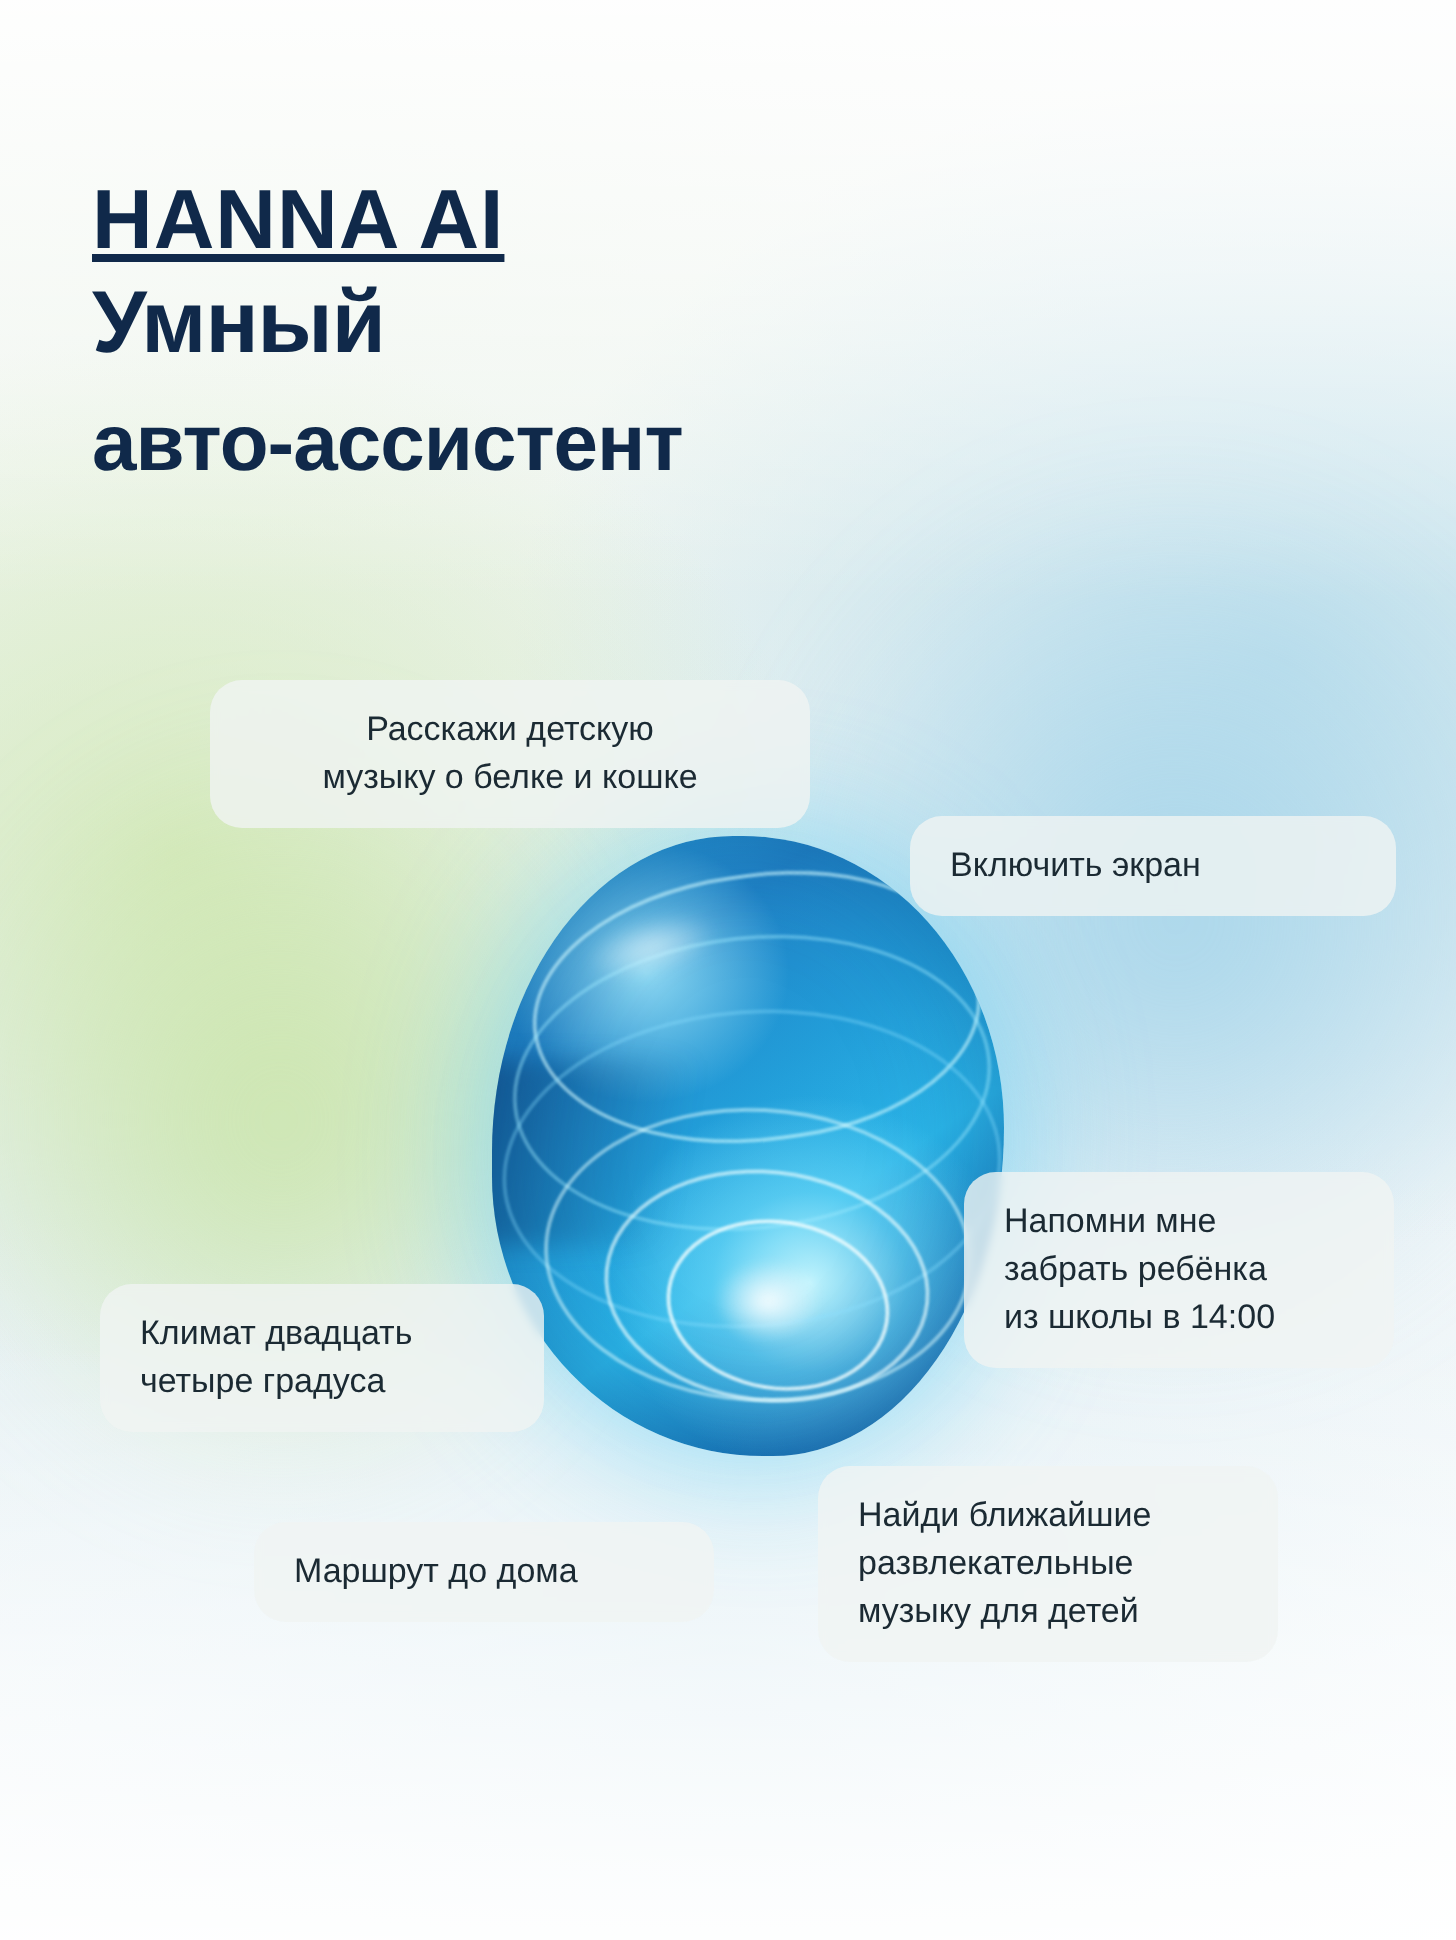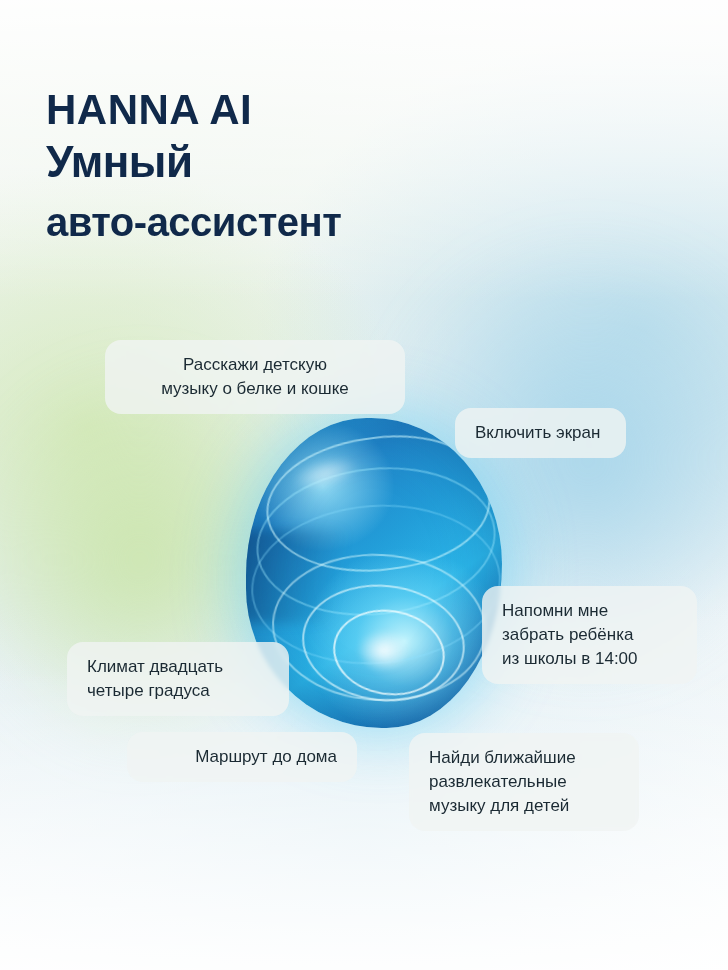--- a/index.html
+++ b/index.html
@@ -76,20 +76,21 @@
     width: 560px;
     color: #10294a;
     line-height: 1.08;
     letter-spacing: -0.5px;
   }
   .heading .line1 {
     display: block;
     font-size: 42px;
     font-weight: 700;
     letter-spacing: 0.5px;
+    text-decoration: underline;
   }
   .heading .line2 {
     display: block;
     font-size: 44px;
     font-weight: 700;
     margin-top: 5px;
   }
   .heading .line3 {
     display: block;
     font-size: 40px;
@@ -172,25 +173,25 @@
     color: #1b2a33;
     font-size: 17px;
     line-height: 1.42;
     padding: 13px 20px;
     box-sizing: border-box;
     backdrop-filter: blur(2px);
   }
   .chip span { display: block; white-space: nowrap; }
 
   #chip-0 { left: 105px; top: 340px;  width: 300px; text-align: center; }
-  #chip-1 { left: 455px; top: 408px;  width: 171px; text-align: left; }
+  #chip-1 { left: 455px; top: 408px;  width: 243px; text-align: left; }
   #chip-2 { left: 34px;  top: 497px;  width: 235px; }
   #chip-3 { left: 482px; top: 586px;  width: 215px; }
-  #chip-4 { left: 67px;  top: 642px;  width: 222px; }
-  #chip-5 { left: 127px; top: 732px;  width: 230px; text-align: right; }
+  #chip-4 { left: 50px;  top: 642px;  width: 222px; }
+  #chip-5 { left: 127px; top: 761px;  width: 230px; }
   #chip-6 { left: 409px; top: 733px;  width: 230px; }
 </style>
 </head>
 <body>
 
 <div class="poster">
 
   <div class="bg-base"></div>
   <div class="bg-green-left"></div>
   <div class="bg-blue-right"></div>

